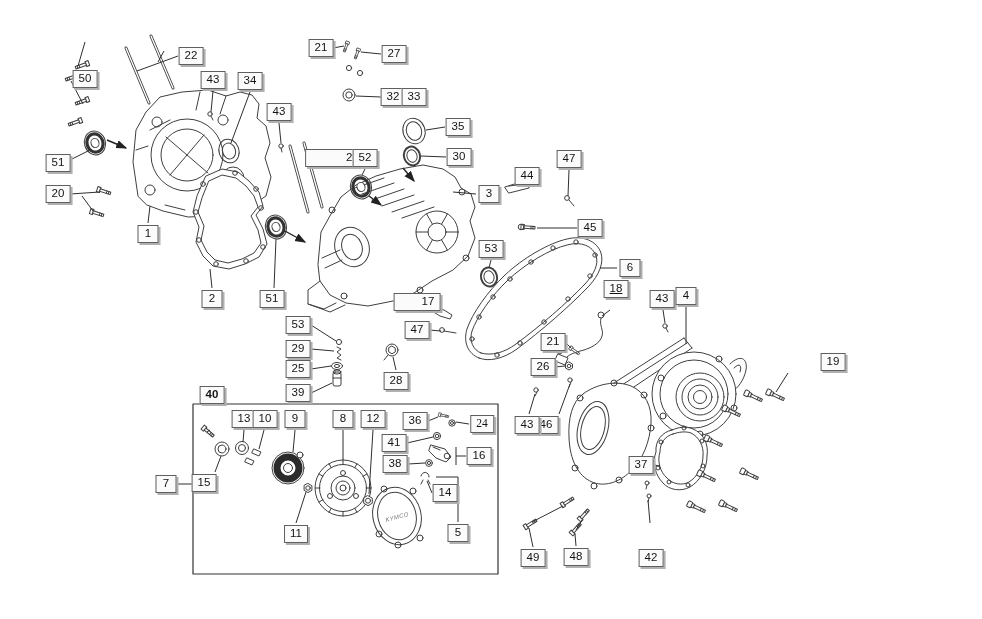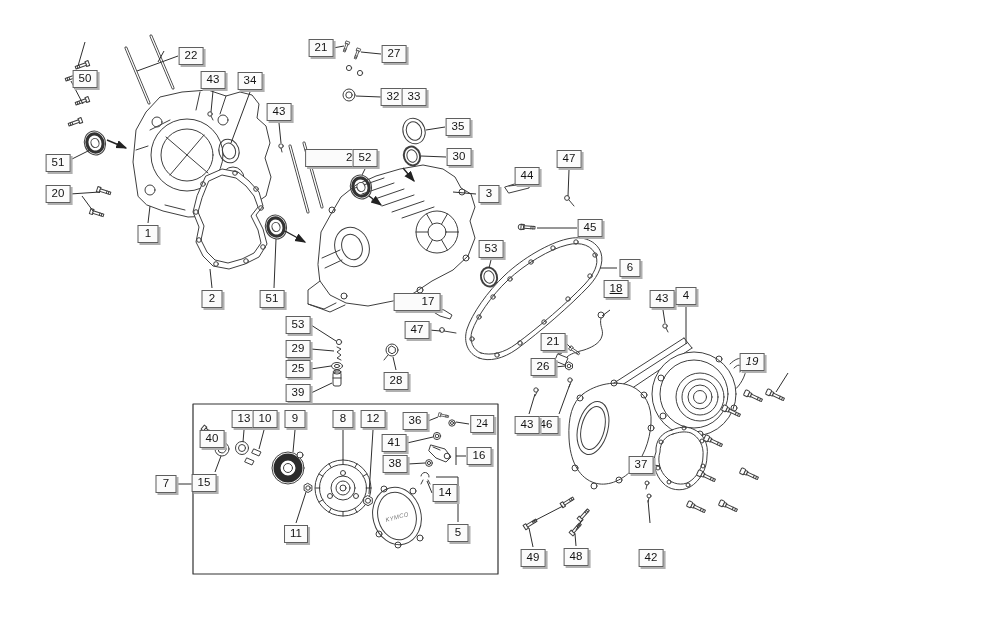--- a/index.html
+++ b/index.html
@@ -479,30 +479,30 @@
       <div class="callout" style="left: 616px; top: 289px; text-decoration: underline;">18</div>
       <div class="callout" style="left: 662px; top: 299px;">43</div>
       <div class="callout" style="left: 686px; top: 296px;">4</div>
       <div class="callout" style="left: 417px; top: 302px; padding-left: 27px;">17</div>
       <div class="callout" style="left: 298px; top: 325px;">53</div>
       <div class="callout" style="left: 417px; top: 330px;">47</div>
       <div class="callout" style="left: 298px; top: 349px;">29</div>
       <div class="callout" style="left: 553px; top: 342px;">21</div>
       <div class="callout" style="left: 543px; top: 367px;">26</div>
       <div class="callout" style="left: 298px; top: 369px;">25</div>
-      <div class="callout" style="left: 752px; top: 362px; font-style: italic;">19</div>
+      <div class="callout" style="left: 833px; top: 362px;">19</div>
       <div class="callout" style="left: 396px; top: 381px;">28</div>
       <div class="callout" style="left: 298px; top: 393px;">39</div>
       <div class="callout" style="left: 546px; top: 425px; text-align: right;">46</div>
       <div class="callout" style="left: 527px; top: 425px;">43</div>
       <div class="callout" style="left: 641px; top: 465px;">37</div>
       <div class="callout" style="left: 651px; top: 558px;">42</div>
       <div class="callout" style="left: 533px; top: 558px; text-align: center;">49</div>
       <div class="callout" style="left: 576px; top: 557px;">48</div>
-      <div class="callout" style="left: 212px; top: 439px;">40</div>
+      <div class="callout" style="left: 212px; top: 395px; font-weight: bold;">40</div>
       <div class="callout" style="left: 244px; top: 419px;">13</div>
       <div class="callout" style="left: 265px; top: 419px;">10</div>
       <div class="callout" style="left: 295px; top: 419px;">9</div>
       <div class="callout" style="left: 343px; top: 419px;">8</div>
       <div class="callout" style="left: 373px; top: 419px;">12</div>
       <div class="callout" style="left: 415px; top: 421px;">36</div>
       <div class="callout" style="left: 482px; top: 424px; font-family: Liberation Serif, serif;">24</div>
       <div class="callout" style="left: 394px; top: 443px;">41</div>
       <div class="callout" style="left: 479px; top: 456px;">16</div>
       <div class="callout" style="left: 395px; top: 464px;">38</div>

